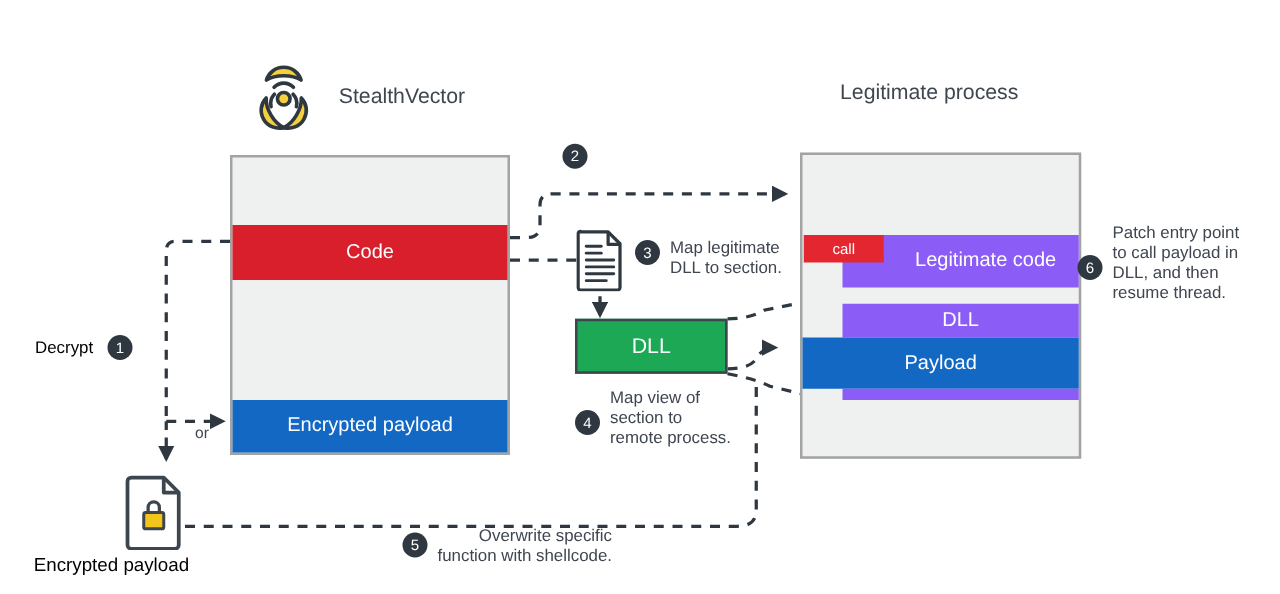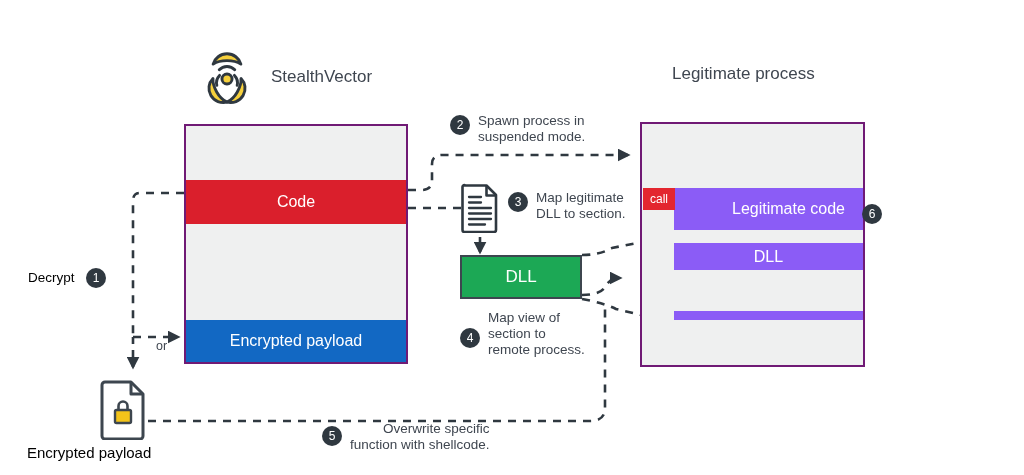--- a/index.html
+++ b/index.html
@@ -12,21 +12,21 @@
 
   .abs{position:absolute;}
 
   
   .title{
     font-size:17px;color:#3f4650;white-space:nowrap;
   }
 
   
   .procbox{
-    position:absolute;background:#eff0f0;border:2px solid #701a75;
+    position:absolute;background:#eff0f0;border:2px solid #a3a3a3;
     box-sizing:border-box;
   }
   .band{
     position:absolute;left:0;right:0;display:flex;align-items:center;
     justify-content:center;color:#ffffff;font-size:16px;white-space:nowrap;
     box-sizing:border-box;
   }
   .band.red{background:#da1f2c;}
   .band.blue{background:#1268c3;}
   .band.green{background:#8b5cf6;margin-left:32px;}
@@ -131,22 +131,20 @@
 
   <svg class="abs" style="left:100px;top:366px;" width="48" height="62" viewBox="0 0 48 62">
     <path d="M5 4h26l12 12v42a3 3 0 0 1-3 3H5a3 3 0 0 1-3-3V7a3 3 0 0 1 3-3z" fill="#ffffff" stroke="#3d464f" stroke-width="3" stroke-linejoin="round"></path>
     <path d="M31 4v12h12" fill="none" stroke="#3d464f" stroke-width="3" stroke-linejoin="round"></path>
     <rect x="15" y="32" width="16" height="13" rx="1.5" fill="#f3c41a" stroke="#3d464f" stroke-width="2.4"></rect>
     <path d="M18.5 32v-4a4.5 4.5 0 0 1 9 0v4" fill="none" stroke="#3d464f" stroke-width="2.6"></path>
   </svg>
   <div class="plainlabel" style="left:27px;top:432px;font-size:15px;">Encrypted payload</div>
 
   <div class="bullet" style="left:450px;top:103px;">2</div>
-  <div class="steptext" style="left:478px;top:101px;">Spawn process in
-suspended mode.</div>
 
   <svg class="abs" style="left:461px;top:171px;" width="38" height="50" viewBox="0 0 38 50">
     <path d="M3.5 2.5h22l9.5 9.5v35a2 2 0 0 1-2 2H3.5a2 2 0 0 1-2-2v-43a2 2 0 0 1 2-2z" fill="#ffffff" stroke="#2f3840" stroke-width="2.6" stroke-linejoin="round"></path>
     <path d="M25.5 2.5v10h9.5" fill="none" stroke="#2f3840" stroke-width="2.6" stroke-linejoin="round"></path>
     <g stroke="#2f3840" stroke-width="2.3" stroke-linecap="round">
       <path d="M8 14h12"></path>
         <path d="M8 19.5h12"></path>
         <path d="M8 25h22"></path>
       <path d="M8 30.5h22"></path>
         <path d="M8 36h22"></path>
@@ -172,27 +170,34 @@
 function with shellcode.</div>
 
   <div class="title abs" style="left:672px;top:52px;">Legitimate process</div>
 
   <div class="procbox" style="left:640px;top:110px;width:225px;height:245px;">
 
     <div class="band green" style="top:64px;height:42px;">
       <span style="padding-left:40px;">Legitimate code</span>
     </div>
 
-    <div class="calltag" style="left:1px;top:64px;width:32px;height:22px;">
+    <div class="calltag" style="left:1px;top:64px;width:64px;height:22px;">
       <span>call</span>
     </div>
 
     <div class="band green" style="top:119px;height:27px;">
       <span>DLL</span>
     </div>
 
+    <div class="band blue" style="top:146px;height:41px;">
+      <span>Payload</span>
+    </div>
 
     <div class="band green" style="top:187px;height:9px;"></div>
   </div>
 
   <div class="bullet" style="left:862px;top:192px;">6</div>
+  <div class="steptext" style="left:890px;top:166px;">Patch entry point
+to call payload in
+DLL, and then
+resume thread.</div>
 
 </div>
 
 </body></html>

